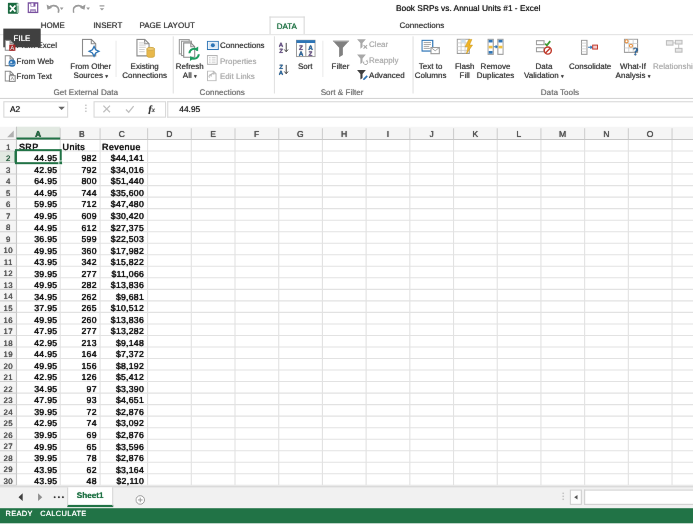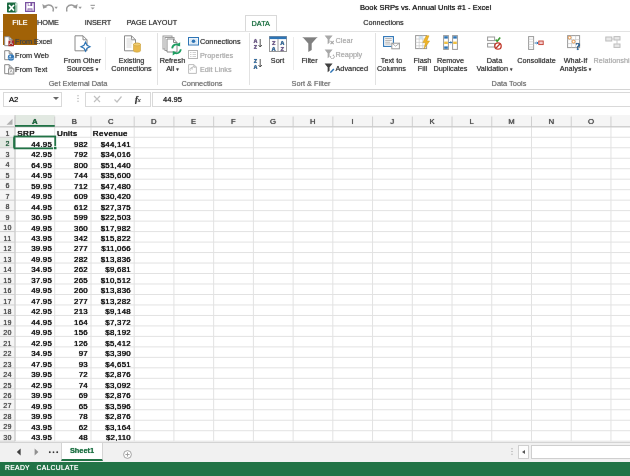--- a/index.html
+++ b/index.html
@@ -23,21 +23,21 @@
 <path d="M 8.6 4.4 C 6.8 1.5 2.2 1.3 0.4 3.9 C -0.5 5.2 -0.6 6.9 0 8.6" fill="none" stroke="#9a9a9a" stroke-width="1.5" transform="translate(1,0)"></path>
 <path d="M 11.7 1.0 l -0.9 4.8 -4.3 -1.8 Z" fill="#9a9a9a"></path>
 <path d="M 12.4 3.8 h 3.4 l -1.7 2.2 Z" fill="#9a9a9a"></path>
       </svg></div>
     <div class="abs" style="left:90px;top:4px;line-height:0"><svg width="6" height="7" viewBox="0 0 6 7">
 <rect x="0.5" y="0.8" width="4.4" height="1.1" fill="#9a9a9a"></rect>
         <path d="M 0.7 3.4 h 4 l -2 2.2 Z" fill="#9a9a9a"></path>
       </svg></div>
     <div class="abs" style="left:360px;top:3px;font-size:7.6px;color:#262626">Book SRPs vs. Annual Units #1 - Excel</div>
     <div class="abs" style="left:0;top:30.5px;width:630px;height:1px;background:#e3e3e3"></div>
-    <div class="abs ctr" style="left:3px;top:14px;width:34px;height:31px;background:#a16207;color:#fff;font-size:7.3px;line-height:17px">FILE</div>
+    <div class="abs ctr" style="left:3px;top:26px;width:34px;height:17px;background:#404040;color:#fff;font-size:7.3px;line-height:17px">FILE</div>
     <div class="abs" style="left:3px;top:14px;width:90px;text-align:center;font-size:7.3px;color:#444;line-height:17px">HOME</div>
     <div class="abs" style="left:53px;top:14px;width:90px;text-align:center;font-size:7.3px;color:#444;line-height:17px">INSERT</div>
     <div class="abs" style="left:107px;top:14px;width:90px;text-align:center;font-size:7.3px;color:#444;line-height:17px">PAGE LAYOUT</div>
     <div class="abs" style="left:338.5px;top:14px;width:90px;text-align:center;font-size:7.3px;color:#444;line-height:17px">Connections</div>
     <div class="abs ctr" style="left:245px;top:14.5px;width:31.5px;height:16.5px;background:#fff;border:1px solid #d9d9d9;border-bottom:none;color:#217346;font-size:7.3px;line-height:15.5px">DATA</div>
     <div style="position:absolute;left:4px;top:35.5px;line-height:0"><svg width="11" height="11" viewBox="0 0 11 11">
         <path d="M 0.7 0.7 L 5.199999999999999 0.7 L 8.2 3.7 L 8.2 9.7 L 0.7 9.7 Z" fill="#fff" stroke="#8a8a8a" stroke-width="1"></path>
         <path d="M 5.199999999999999 0.7 L 5.199999999999999 3.7 L 8.2 3.7" fill="none" stroke="#8a8a8a" stroke-width="1"></path>
         <rect x="4.4" y="4.6" width="5.6" height="5.6" fill="#b02b2b"></rect>
         <text x="7.2" y="9.2" font-size="5.5" fill="#fff" text-anchor="middle" font-family="Liberation Sans">A</text>

